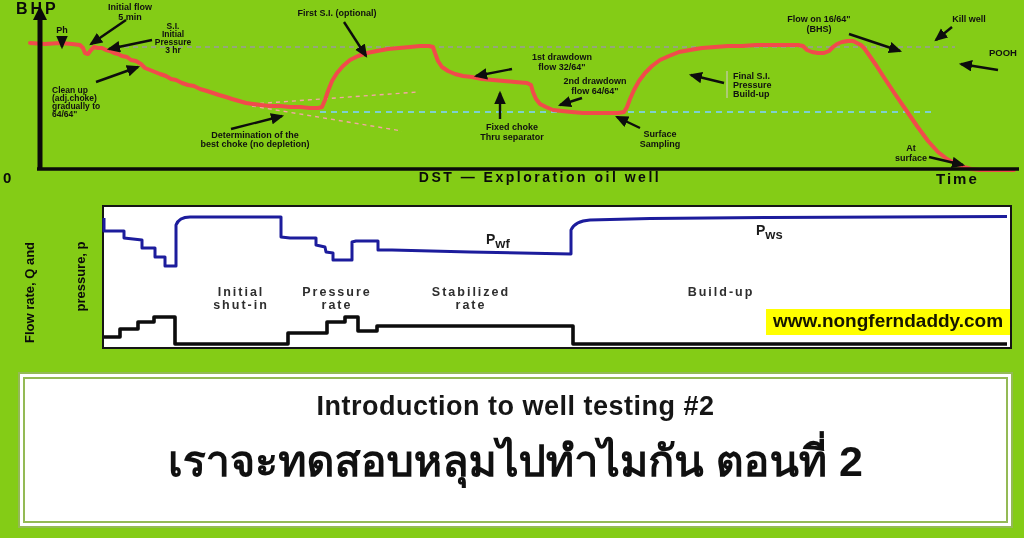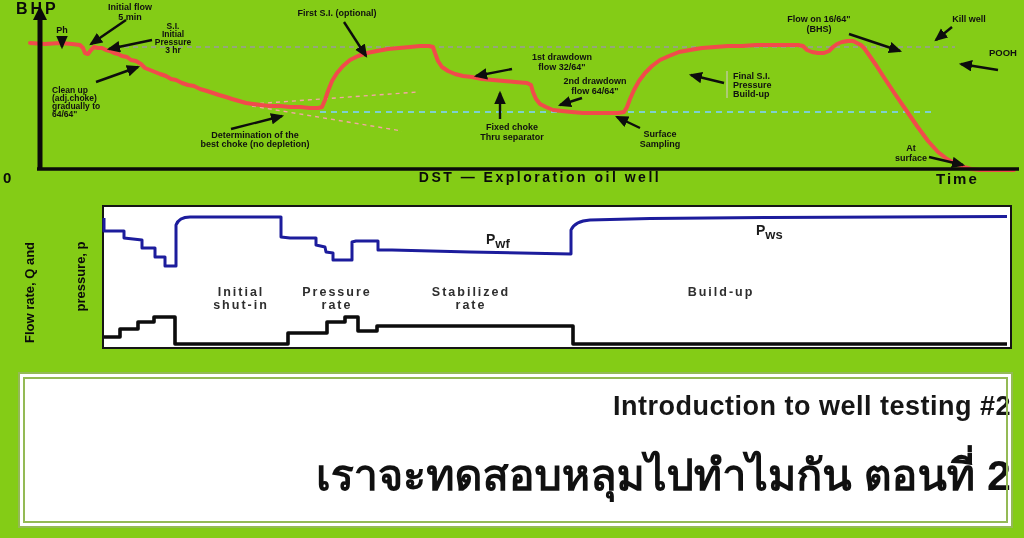--- a/index.html
+++ b/index.html
@@ -14,23 +14,23 @@
   .vlab{position:absolute;font-weight:bold;font-size:13px;white-space:nowrap;transform:rotate(-90deg);color:#0a0a0a;text-align:center;}
   .phase{position:absolute;width:130px;text-align:center;font-weight:bold;font-size:12.5px;
          letter-spacing:2px;line-height:13px;color:#2e2e2e;}
   .pmark{position:absolute;font-weight:bold;font-size:14px;color:#1b1b1b;}
   .pmark sub{font-size:13px;}
   .wm{position:absolute;left:766px;top:114px;background:var(--yellow);color:#151500;
       font-weight:bold;font-size:19px;padding:1px 7px 3px 7px;white-space:nowrap;}
   
   .banner{position:absolute;left:18px;top:372px;width:991px;height:152px;background:#fff;
           border:2px solid var(--green);outline:2px solid var(--green);outline-offset:-7px;
-          text-align:right;}
+          text-align:center;}
   .banner h1{margin:17px 0 0 0;font-size:27px;font-weight:bold;color:#161616;letter-spacing:0.5px;}
-  .banner .thai{margin-top:24px;font-size:43px;font-weight:600;color:#101010;line-height:1.35;}
+  .banner .thai{margin-top:10px;font-size:43px;font-weight:600;color:#101010;line-height:1.35;}
 </style>
 </head>
 <body>
 
 <div class="canvas">
 
   <svg width="1024" height="195" viewBox="0 0 1024 195">
     <defs>
       <marker id="ah" markerWidth="8" markerHeight="8" refX="4.6" refY="2.4" orient="auto">
         <path d="M0,0 L5.5,2.4 L0,4.8 Z" fill="#0d0d0d"></path>
@@ -165,20 +165,21 @@
       <div>Stabilized</div>
       <div>rate</div>
     </div>
     <div class="phase" style="left:656px;top:91px;">
       <div>Build-up</div>
     </div>
 
     <div class="pmark" style="left:486px;top:36px;"><span>P</span><sub>wf</sub></div>
     <div class="pmark" style="left:756px;top:27px;"><span>P</span><sub>ws</sub></div>
 
+    <div class="wm">www.nongferndaddy.com</div>
   </div>
 
   <div class="banner">
     <h1>Introduction to well testing #2</h1>
     <div class="thai">เราจะทดสอบหลุมไปทำไมกัน ตอนที่ 2</div>
   </div>
 
 </div>
 
 </body></html>

